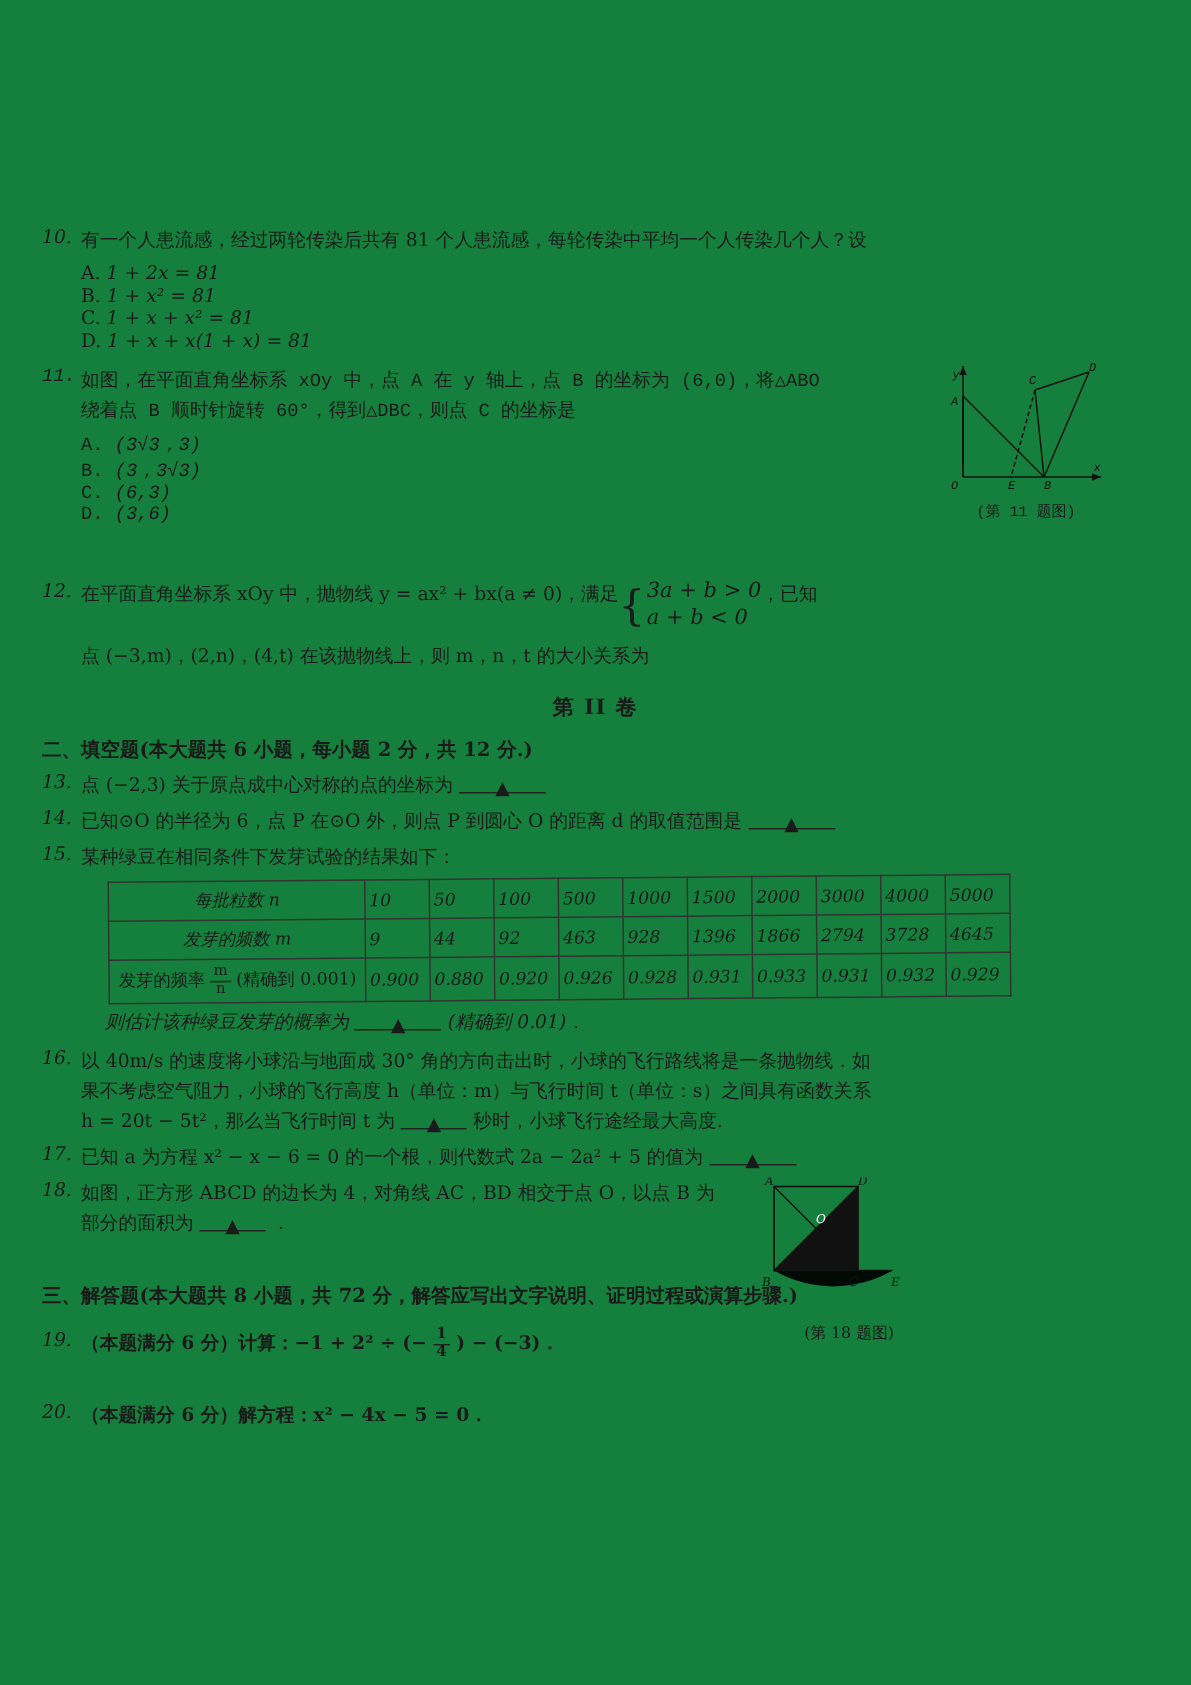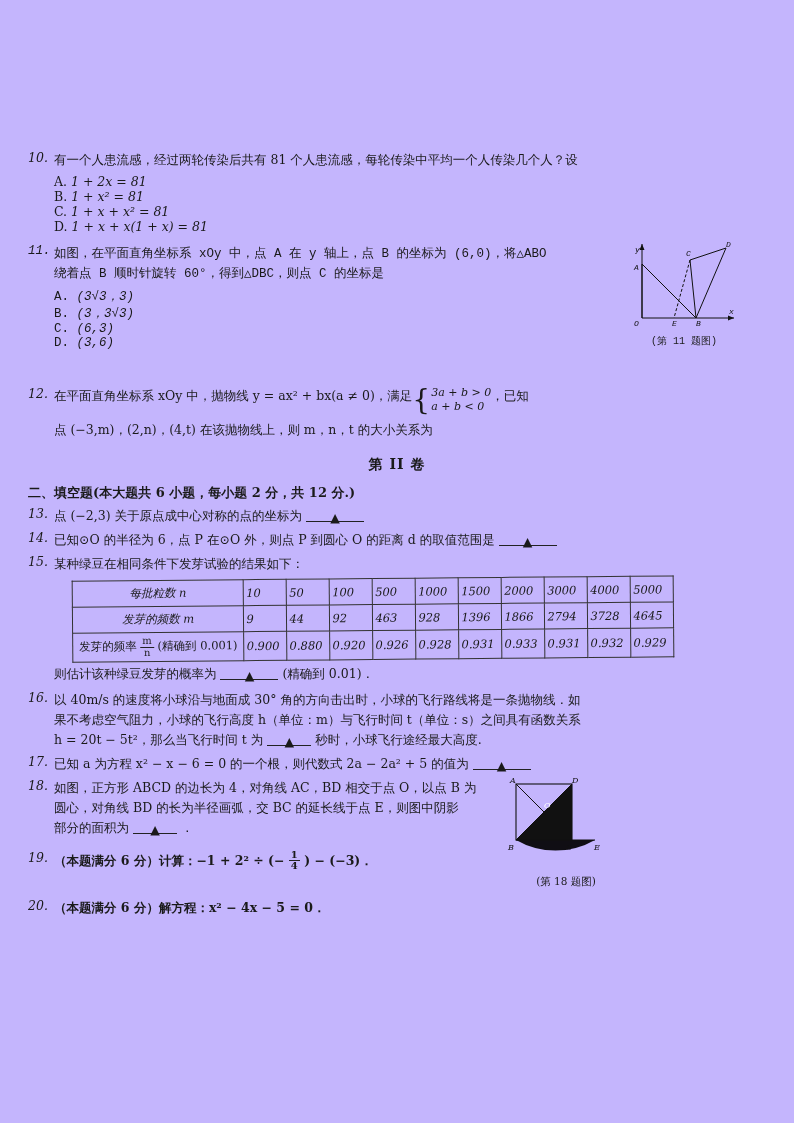--- a/index.html
+++ b/index.html
@@ -6,21 +6,21 @@
   body{
     width:794px;height:1123px;
     font-family:"DejaVu Serif", serif;
     color:#1a1a1a;
     position:relative;
     overflow:hidden;
   }
   .page{
     position:absolute;
     left:0;top:0;width:794px;height:1123px;
-    background:#c4b5fd;
+    background:#15803d;
   }
   .content{
     position:absolute;
     left:28px;right:28px;top:150px;
   }
   .q{
     display:flex;
     margin-bottom:4px;
   }
   .qnum{
@@ -118,21 +118,21 @@
     align-items:center;
     vertical-align:middle;
   }
   .brace{
     font-size:28px;
     line-height:0.7;
     font-family:"DejaVu Serif", serif;
   }
   .brace-rows{
     display:inline-block;
-    font-size:11px;
+    font-size:14px;
     line-height:1.25;
     font-style:italic;
     padding-left:1px;
   }
   .row-flex{display:flex;align-items:flex-start;}
 </style>
 </head>
 <body>
 
 <div class="page">
@@ -278,21 +278,21 @@
         <td>0.928</td>
         <td>0.931</td>
         <td>0.933</td>
         <td>0.931</td>
         <td>0.932</td>
         <td>0.929</td>
       </tr>
     </tbody>
       </table>
 
-    <div class="qbody" style="margin-left:26px;margin-top:2px;">
+    <div class="qbody" style="margin-left:42px;margin-top:2px;font-style:italic;">
       <span>则估计该种绿豆发芽的概率为</span>
       <span class="fillline">▲</span>
       <span>(精确到 0.01)．</span>
     </div>
 
     <div class="q" style="margin-top:6px;">
       <div class="qnum">16.</div>
       <div class="qbody">
         <div>以 40m/s 的速度将小球沿与地面成 30° 角的方向击出时，小球的飞行路线将是一条抛物线．如</div>
         <div>果不考虑空气阻力，小球的飞行高度 h（单位：m）与飞行时间 t（单位：s）之间具有函数关系</div>
@@ -310,21 +310,20 @@
         <span>已知 a 为方程 x² − x − 6 = 0 的一个根，则代数式 2a − 2a² + 5 的值为</span>
         <span class="fillline">▲</span>
       </div>
     </div>
 
     <div style="position:relative;">
       <div class="q">
         <div class="qnum">18.</div>
         <div class="qbody" style="padding-right:260px;">
           <div>如图，正方形 ABCD 的边长为 4，对角线 AC，BD 相交于点 O，以点 B 为</div>
-          <div>圆心，对角线 BD 的长为半径画弧，交 BC 的延长线于点 E，则图中阴影</div>
           <div>
             <span>部分的面积为</span>
             <span class="fillline" style="min-width:44px">▲</span>
             <span>．</span>
           </div>
         </div>
       </div>
       <div class="fig18" style="top:0px;">
         <svg width="120" height="92" viewBox="0 0 120 92">
           <defs>
@@ -342,20 +341,21 @@
           <text x="66" y="5" font-size="8" font-style="italic" fill="#111">D</text>
           <text x="2" y="72" font-size="8" font-style="italic" fill="#111">B</text>
           <text x="60" y="72" font-size="8" font-style="italic" fill="#111">C</text>
           <text x="88" y="72" font-size="8" font-style="italic" fill="#111">E</text>
           <text x="38" y="30" font-size="8" font-style="italic" fill="#fff">O</text>
         </svg>
         <div class="cap">(第 18 题图)</div>
       </div>
     </div>
 
+    <div class="section-title" style="margin-top:30px;">三、解答题(本大题共 8 小题，共 72 分，解答应写出文字说明、证明过程或演算步骤.)</div>
 
     <div class="q" style="margin-top:12px;">
       <div class="qnum">19.</div>
       <div class="qbody" style="font-weight:bold;">
         <span>（本题满分 6 分）计算：−1 + 2² ÷ (−</span>
         <span class="frac">
           <span class="num">1</span>
           <span class="den">4</span>
         </span>
         <span>) − (−3)．</span>

